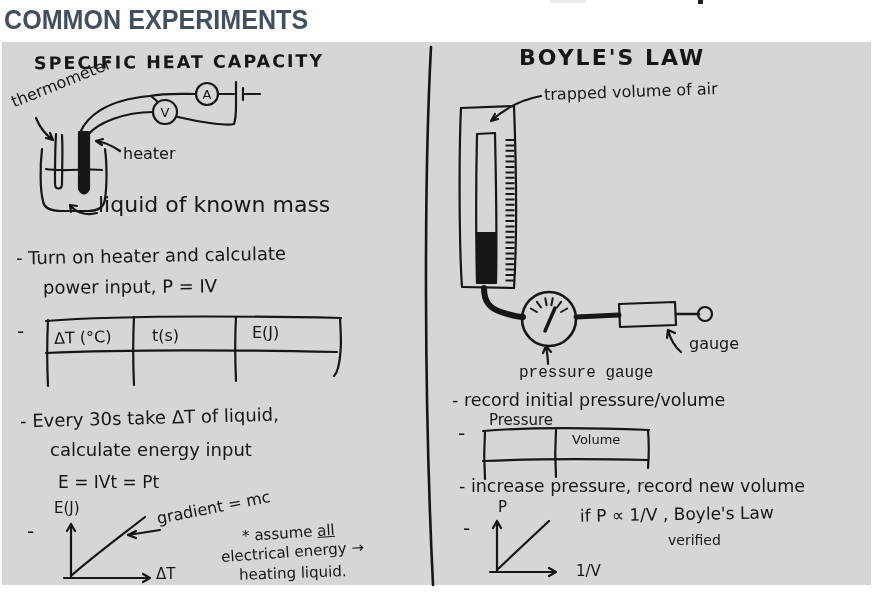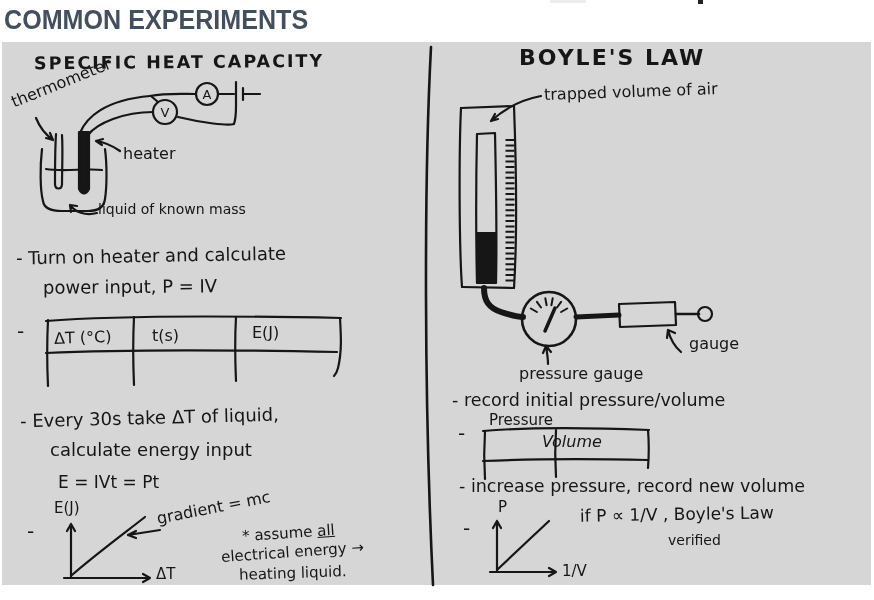--- a/index.html
+++ b/index.html
@@ -116,21 +116,21 @@
       <path d="M497,572 L497,521 M497,521 L493,528 M497,521 L501,528"></path>
       <path d="M490,572 L556,572 M556,572 L549,568 M556,572 L549,576"></path>
       <path d="M498,569 C515,553 532,537 549,521"></path>
     </g>
   </g>
 </svg>
 
 <div class="hw caps" style="left:34px;top:53px;font-size:17.5px;transform:rotate(-0.5deg);">SPECIFIC HEAT CAPACITY</div>
 <div class="hw" style="left:12px;top:94px;font-size:16px;transform:rotate(-22deg);transform-origin:left center;">thermometer</div>
 <div class="hw" style="left:123px;top:145px;font-size:16px;">heater</div>
-<div class="hw" style="left:98px;top:202px;font-size:14px;">liquid of known mass</div>
+<div class="hw" style="left:98px;top:193px;font-size:22px;">liquid of known mass</div>
 
 <div class="hw" style="left:16px;top:246px;font-size:18px;transform:rotate(-1deg);">- Turn on heater and calculate</div>
 <div class="hw" style="left:43px;top:277px;font-size:18px;transform:rotate(-0.5deg);">power input,  P = IV</div>
 
 <div class="hw" style="left:17px;top:320px;font-size:20px;">-</div>
 <div class="hw" style="left:54px;top:329px;font-size:16px;transform:rotate(-2deg);">ΔT (°C)</div>
 <div class="hw" style="left:152px;top:327px;font-size:16px;">t(s)</div>
 <div class="hw" style="left:252px;top:324px;font-size:16px;">E(J)</div>
 
 <div class="hw" style="left:20px;top:408px;font-size:18px;transform:rotate(-1.5deg);">- Every 30s take ΔT of liquid,</div>
@@ -141,29 +141,29 @@
 <div class="hw" style="left:27px;top:520px;font-size:20px;">-</div>
 <div class="hw" style="left:157px;top:510px;font-size:16px;transform:rotate(-11deg);transform-origin:left center;">gradient = mc</div>
 <div class="hw" style="left:156px;top:566px;font-size:15px;">ΔT</div>
 
 <div class="hw" style="left:242px;top:525px;font-size:15px;transform:rotate(-4deg);"><span>* assume </span><span class="ul">all</span></div>
 <div class="hw" style="left:221px;top:544px;font-size:15px;transform:rotate(-4deg);">electrical energy →</div>
 <div class="hw" style="left:239px;top:565px;font-size:15px;transform:rotate(-2deg);">heating liquid.</div>
 
 <div class="hw caps" style="left:519px;top:46px;font-size:22px;">BOYLE'S LAW</div>
 <div class="hw" style="left:544px;top:83px;font-size:16px;transform:rotate(-2deg);">trapped volume of air</div>
-<div class="hw" style="left:519px;top:365px;font-size:16px;">pressure gauge</div>
+<div class="hw" style="left:519px;top:365px;font-size:16px;font-family:Liberation Mono, monospace;">pressure gauge</div>
 <div class="hw" style="left:689px;top:335px;font-size:16px;">gauge</div>
 
 <div class="hw" style="left:452px;top:391px;font-size:17.5px;">- record initial pressure/volume</div>
 
 <div class="hw" style="left:458px;top:422px;font-size:20px;">-</div>
 <div class="hw" style="left:489px;top:412px;font-size:15px;">Pressure</div>
-<div class="hw" style="left:542px;top:433px;font-size:16px;font-style:italic;">Volume</div>
+<div class="hw" style="left:572px;top:433px;font-size:13px;">Volume</div>
 
 <div class="hw" style="left:459px;top:477px;font-size:17.5px;">- increase pressure, record new volume</div>
 
 <div class="hw" style="left:463px;top:517px;font-size:20px;">-</div>
 <div class="hw" style="left:498px;top:499px;font-size:15px;">P</div>
-<div class="hw" style="left:562px;top:563px;font-size:15px;">1/V</div>
+<div class="hw" style="left:576px;top:563px;font-size:15px;">1/V</div>
 
 <div class="hw" style="left:580px;top:505px;font-size:17px;transform:rotate(-1deg);">if P ∝ 1/V ,  Boyle's Law</div>
 <div class="hw" style="left:668px;top:533px;font-size:14px;">verified</div>
 
 </body></html>

